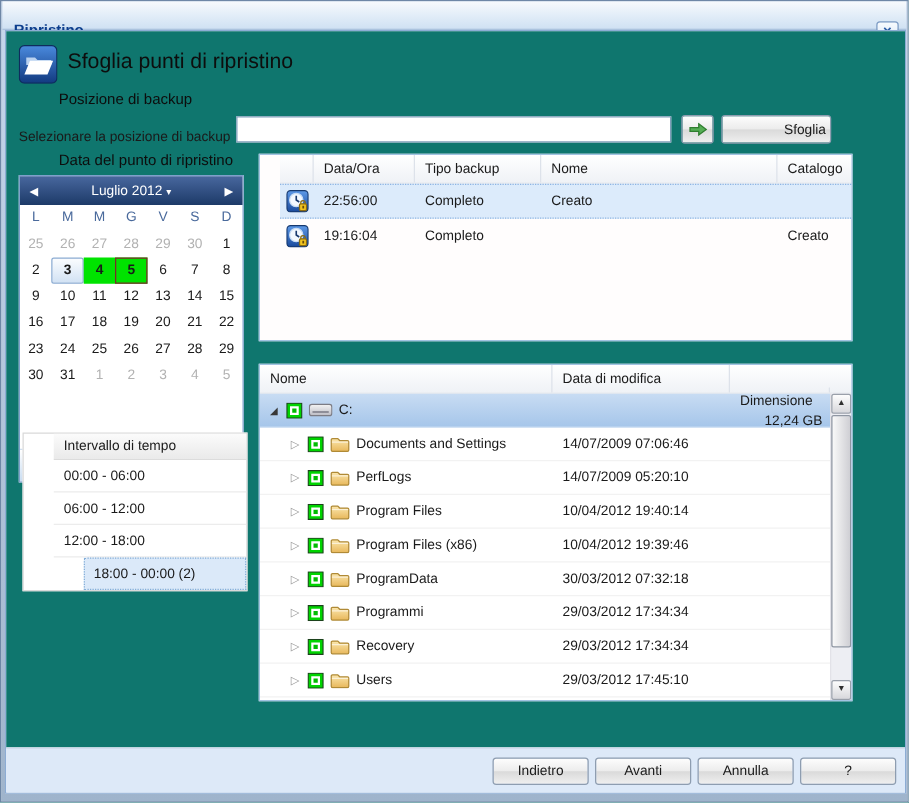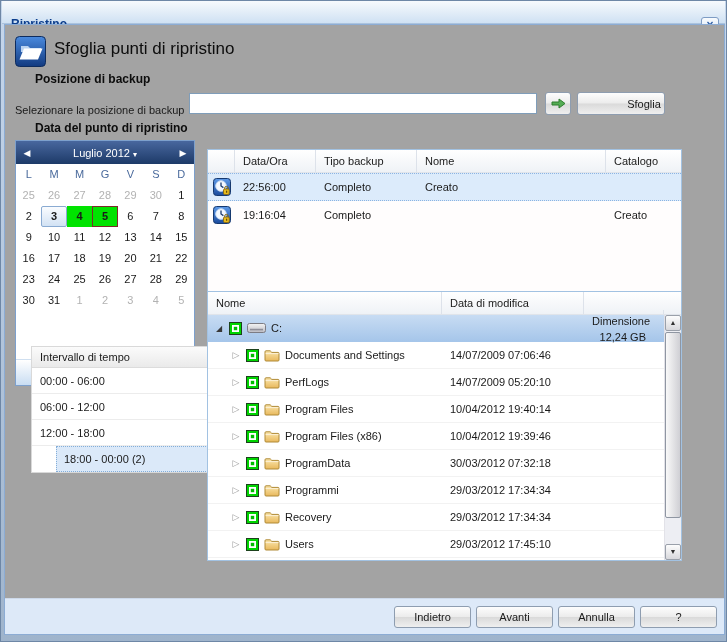--- a/index.html
+++ b/index.html
@@ -12,25 +12,25 @@
               background:linear-gradient(#f7fafd,#cfe1f3); border-bottom:1px solid #abc3de;
               display:flex; align-items:flex-start; padding:16px 6px 0 9px;gap:34px; }
   .titlebar-text { font-weight:bold; font-size:12px; color:#0c3e8d; flex:1; }
   .close-btn { width:18px; height:16px; border:1px solid #7e9cc4; border-radius:3px;
                background:linear-gradient(#f8fbfe,#d9e7f6); color:#2d5ea6; font-size:12px;
                font-weight:bold; display:flex; align-items:center; justify-content:center; line-height:1; cursor:default; }
 
   
   .inner { position:absolute; left:3px; top:23px; width:721px; height:611px;
            border:1px solid #8cacd4; background:#fff; }
-  .content { position:absolute; left:0; top:0; width:719px; height:573px; background:#a3a3a3; }
+  .content { position:absolute; left:0; top:0; width:719px; height:573px; background:#0f766e; }
 
   .hdr-icon { position:absolute; left:10px; top:11px; width:31px; height:31px; }
   .page-title { position:absolute; left:49px; top:14px; font-size:17px; color:#0d0d0d; }
-  .sec { position:absolute; left:10px; font-size:12px; font-weight:bold; color:#0d0d0d;padding-left:20px; }
+  .sec { position:absolute; left:22px; font-size:12px; font-weight:normal; color:#0d0d0d;padding-left:20px; }
   .sec1 { top:47px; } .sec2 { top:96px; }
   .field-label { position:absolute; left:10px; top:78px; width:180px; line-height:14px; }
 
   .loc-input { position:absolute; left:184px; top:68px; width:348px; height:21px;
                border:1px solid #7f9db9; padding:0 4px; font:11px "Liberation Sans",sans-serif; }
   .btn { border:1px solid #8e9db0; border-radius:3px; font-size:11px; color:#1a1a1a;
          background:linear-gradient(180deg,#fdfdfd,#ececec 48%,#dadada 52%,#efefef);
          display:flex; align-items:center; justify-content:center; cursor:default; }
   .go-btn { position:absolute; left:540px; top:67px; width:26px; height:23px; }
   .browse-btn { position:absolute; left:572px; top:67px; width:88px; height:23px;padding-left:46px; }
@@ -48,50 +48,50 @@
   .day.muted { color:#b2b2b2; }
   .day.focus { background:linear-gradient(#fafcfe,#d2e2f4); border:1px solid #8aabd2;
                line-height:19px; font-weight:bold; border-radius:2px; }
   .day.green { background:#00e300; font-weight:bold; }
   .day.selected { background:#00e300; border:1px solid #7c2a2a; line-height:19px; font-weight:bold; }
   .cal-foot { height:26px; border-top:1px solid #cfdff0; background:linear-gradient(#ffffff,#c9ddf2);
               display:flex; align-items:center; justify-content:center;margin-top:48px; }
   .oggi-btn { height:19px; padding:0 10px; }
 
   
-  .intervals { position:absolute; left:26px; top:321px; width:180px; border:1px solid #d9d9d9; background:#fff; }
+  .intervals { position:absolute; left:13px; top:321px; width:180px; border:1px solid #d9d9d9; background:#fff;padding-left:24px; }
   .int-head { height:21px; line-height:21px; padding-left:8px;
               background:linear-gradient(#fbfbfb,#eaeaea); border-bottom:1px solid #dcdcdc; }
   .int-item { height:26px; line-height:26px; padding-left:8px; border-bottom:1px solid #ececec; cursor:default; }
   .int-item:last-child { border-bottom:none; }
   .int-item.sel { background:#dbe9f9; outline:1px dotted #84aed8; outline-offset:-1px;margin-left:24px; }
 
   
-  .btable { position:absolute; left:202px; top:124px; width:475px; height:150px;
-            border:1px solid #a2c2e2; background:#fffdfd; }
+  .btable { position:absolute; left:202px; top:98px; width:475px; height:150px;
+            border:1px solid #a2c2e2; background:#fffdfd;padding-left:16px; }
   .thead { display:flex; height:23px; background:linear-gradient(#ffffff,#eff2f6);
            border-bottom:1px solid #e0e4ea; }
   .hcell { border-right:1px solid #dde2ea; padding-left:8px; line-height:22px; color:#1a1a1a; cursor:default; }
   .c0 { width:27px; padding-left:0; } .c1 { width:81px; } .c2 { width:101px; } .c3 { width:189px; }
   .c4 { flex:1; border-right:none; }
   .bt-row { display:flex; height:28px; align-items:center; }
   .bt-row.sel { background:#dcebfb; border-top:1px dotted #8cb4e2; border-bottom:1px dotted #8cb4e2; }
   .bt-cell { padding-left:8px; }
   .bt-icon { width:27px; padding-left:0; display:flex; justify-content:center; }
 
   
   .ttable { position:absolute; left:202px; top:266px; width:475px; height:270px;
             border:1px solid #a2c2e2; background:#fff; overflow:hidden; }
   .t0 { width:234px; } .t1 { width:142px; } .t2 { width:80px;margin-top:18px; } .t3 { flex:1; border-right:none; }
   .tt-row { display:flex; height:27px; align-items:center; border-bottom:1px solid #f2f2f2;
             width:456px; cursor:default; }
   .tt-row.sel { background:linear-gradient(#c8dcf3,#a6c6ea); border-bottom-color:#a6c6ea; }
   .tt-name { display:flex; align-items:center; gap:5px; overflow:hidden; white-space:nowrap; }
   .tt-mod { padding-left:8px; }
-  .tt-size { text-align:right; padding-right:18px; }
+  .tt-size { text-align:right; padding-right:6px; }
   .tri { width:10px; text-align:center; flex:none; }
   .tri.exp { font-size:8px; color:#383838; }
   .tri.col { font-size:9px; color:#9a9a9a; }
   .ico { flex:none; display:flex; align-items:center; }
 
   
   .vscroll { position:absolute; top:23px; right:0; width:17px; bottom:0;
              background:#edeef3; border-left:1px solid #e2e2e8; }
   .sb-btn { position:absolute; left:0; width:16px; height:16px; border:1px solid #9aa0aa; border-radius:2px;
             background:linear-gradient(#fdfdfd,#d8d8dc); font-size:7px; text-align:center;

